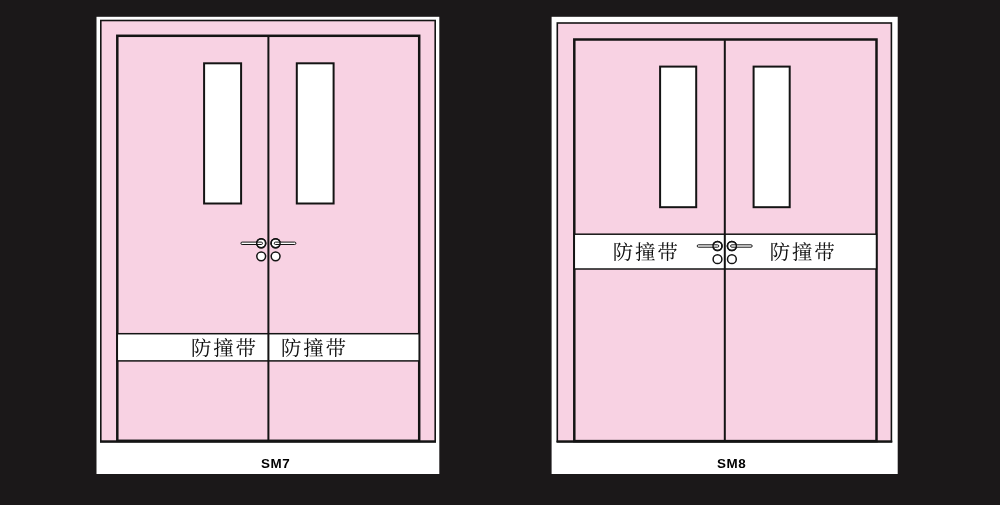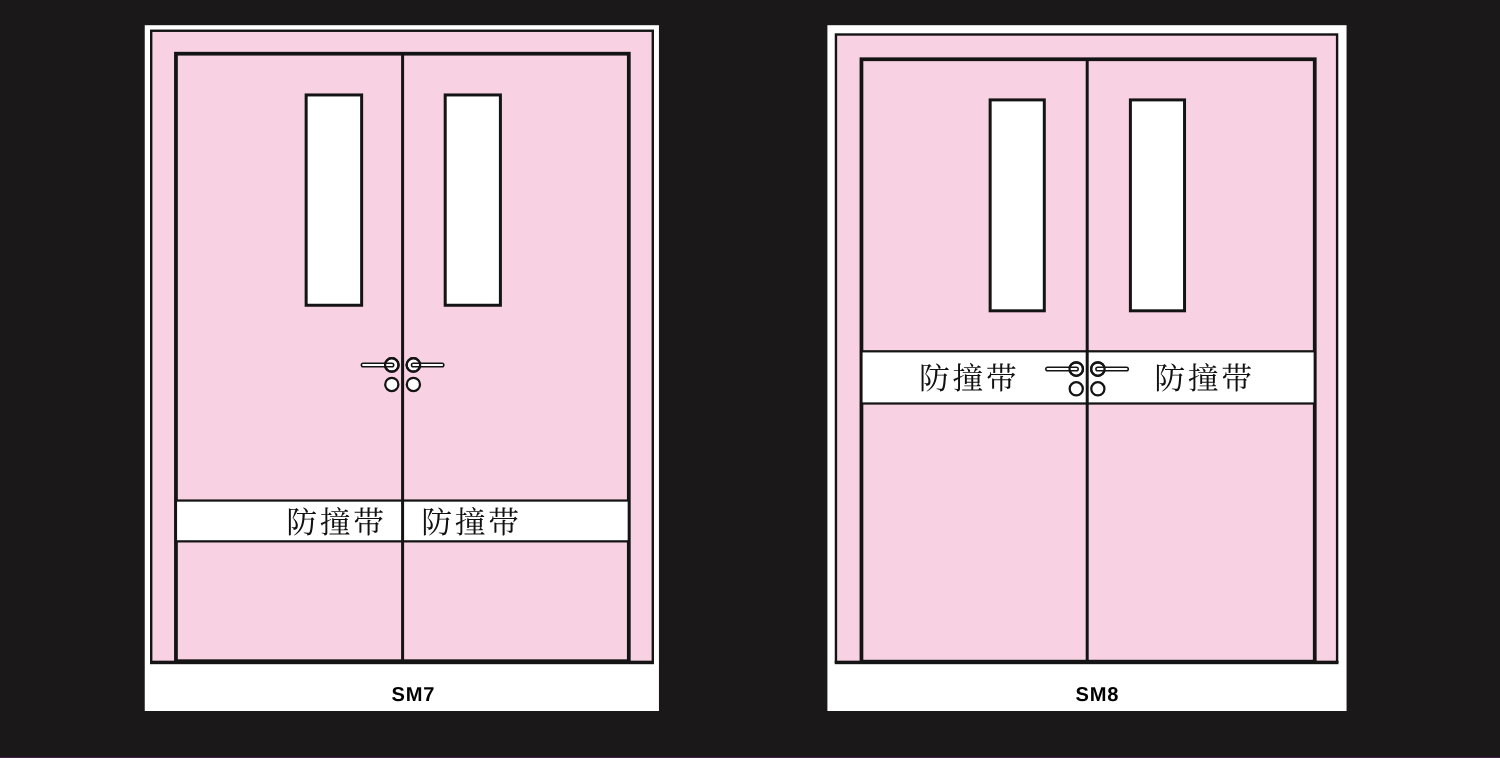--- a/index.html
+++ b/index.html
@@ -1,16 +1,16 @@
 <!DOCTYPE html>
 <html><head>
 <meta charset="utf-8">
 <style>
 html,body{margin:0;padding:0;background:#1b1819;}
-.wrap{position:relative;width:1000px;height:505px;background:#d946ef;overflow:hidden;}
+.wrap{position:relative;width:1000px;height:505px;background:#a16207;overflow:hidden;}
 svg{position:absolute;left:0;top:0;}
 </style>
 </head>
 <body>
 
 <div class="wrap">
 <svg width="1000" height="505" viewBox="0 0 1000 505">
 <defs>
 <path id="g-fang" d="M554 835Q607 817 639 794Q670 770 684 747Q698 724 699 704Q700 684 692 672Q683 659 667 658Q652 656 635 669Q632 697 618 726Q603 755 584 782Q564 809 544 828ZM601 646Q597 519 583 412Q568 304 533 215Q498 126 431 52Q364 -21 257 -80L248 -67Q337 0 392 75Q447 151 477 238Q506 325 517 427Q528 528 528 646ZM797 470 837 512 914 447Q909 441 899 437Q890 434 873 432Q869 304 859 207Q849 111 834 50Q818 -12 794 -34Q774 -55 745 -65Q716 -74 683 -74Q683 -59 679 -46Q676 -33 665 -24Q653 -16 625 -9Q596 -1 566 4L567 21Q590 19 618 16Q646 13 672 11Q697 10 708 10Q722 10 730 12Q738 15 746 22Q763 38 775 97Q787 156 795 252Q804 348 808 470ZM828 470V440H544L550 470ZM885 710Q885 710 894 703Q902 696 915 686Q928 675 943 662Q957 649 968 637Q967 629 960 625Q953 621 942 621H350L342 651H839ZM339 779V749H113V779ZM83 811 158 779H146V-54Q146 -56 139 -62Q133 -68 121 -72Q110 -77 94 -77H83V779ZM286 779 330 820 408 743Q402 737 391 735Q380 733 363 732Q351 709 334 677Q317 645 298 611Q279 577 260 546Q242 515 225 492Q279 453 311 411Q344 370 358 329Q373 288 373 249Q373 178 342 143Q312 109 237 104Q237 121 234 135Q231 149 225 155Q218 161 204 165Q190 170 171 171V187Q189 187 214 187Q239 187 252 187Q268 187 277 193Q291 201 298 218Q305 234 305 264Q305 318 281 375Q258 431 201 488Q212 514 225 552Q237 590 251 631Q265 672 277 711Q289 750 298 779Z"></path>
 <path id="g-zhuang" d="M29 321Q57 330 109 351Q162 371 228 399Q295 428 364 457L371 443Q321 412 249 367Q178 321 85 268Q83 249 67 240ZM281 827Q279 817 271 810Q262 803 244 801V18Q244 -8 238 -28Q232 -48 212 -60Q193 -72 151 -77Q149 -62 145 -49Q140 -37 131 -28Q122 -19 105 -13Q88 -7 60 -4V13Q60 13 73 12Q86 11 104 10Q122 8 139 7Q155 6 161 6Q174 6 178 11Q182 15 182 25V838ZM319 670Q319 670 331 659Q343 648 361 633Q378 617 392 602Q388 586 366 586H47L39 616H279ZM573 846Q613 836 636 820Q659 805 667 788Q676 771 674 756Q672 741 664 732Q655 723 641 722Q627 721 612 733Q611 761 596 790Q581 820 562 839ZM465 184Q465 182 457 177Q450 171 438 167Q426 164 413 164H403V460V490L471 460H851V430H465ZM674 452V-34H612V452ZM469 689Q510 675 533 657Q557 639 566 621Q575 603 574 588Q572 573 563 564Q553 555 540 555Q526 554 512 567Q509 596 493 629Q476 662 458 683ZM836 656Q833 649 823 644Q814 639 798 640Q782 618 758 591Q734 565 709 542H689Q702 572 716 614Q729 656 737 690ZM807 460 841 496 916 439Q912 434 902 429Q891 424 878 422V195Q878 192 869 187Q860 181 848 177Q837 173 826 173H816V460ZM879 605Q879 605 887 598Q895 592 909 582Q922 572 937 560Q951 548 963 537Q960 521 937 521H341L333 550H832ZM883 40Q883 40 892 33Q901 27 915 16Q928 6 943 -6Q958 -19 971 -30Q970 -38 962 -42Q955 -46 945 -46H320L312 -16H837ZM836 174Q836 174 845 167Q853 161 867 151Q880 140 895 128Q910 116 922 105Q918 89 896 89H388L380 119H790ZM840 777Q840 777 848 770Q857 764 870 754Q884 743 899 731Q914 719 927 708Q923 692 900 692H377L369 722H794ZM852 348V318H445V348ZM853 237V207H446V237Z"></path>

